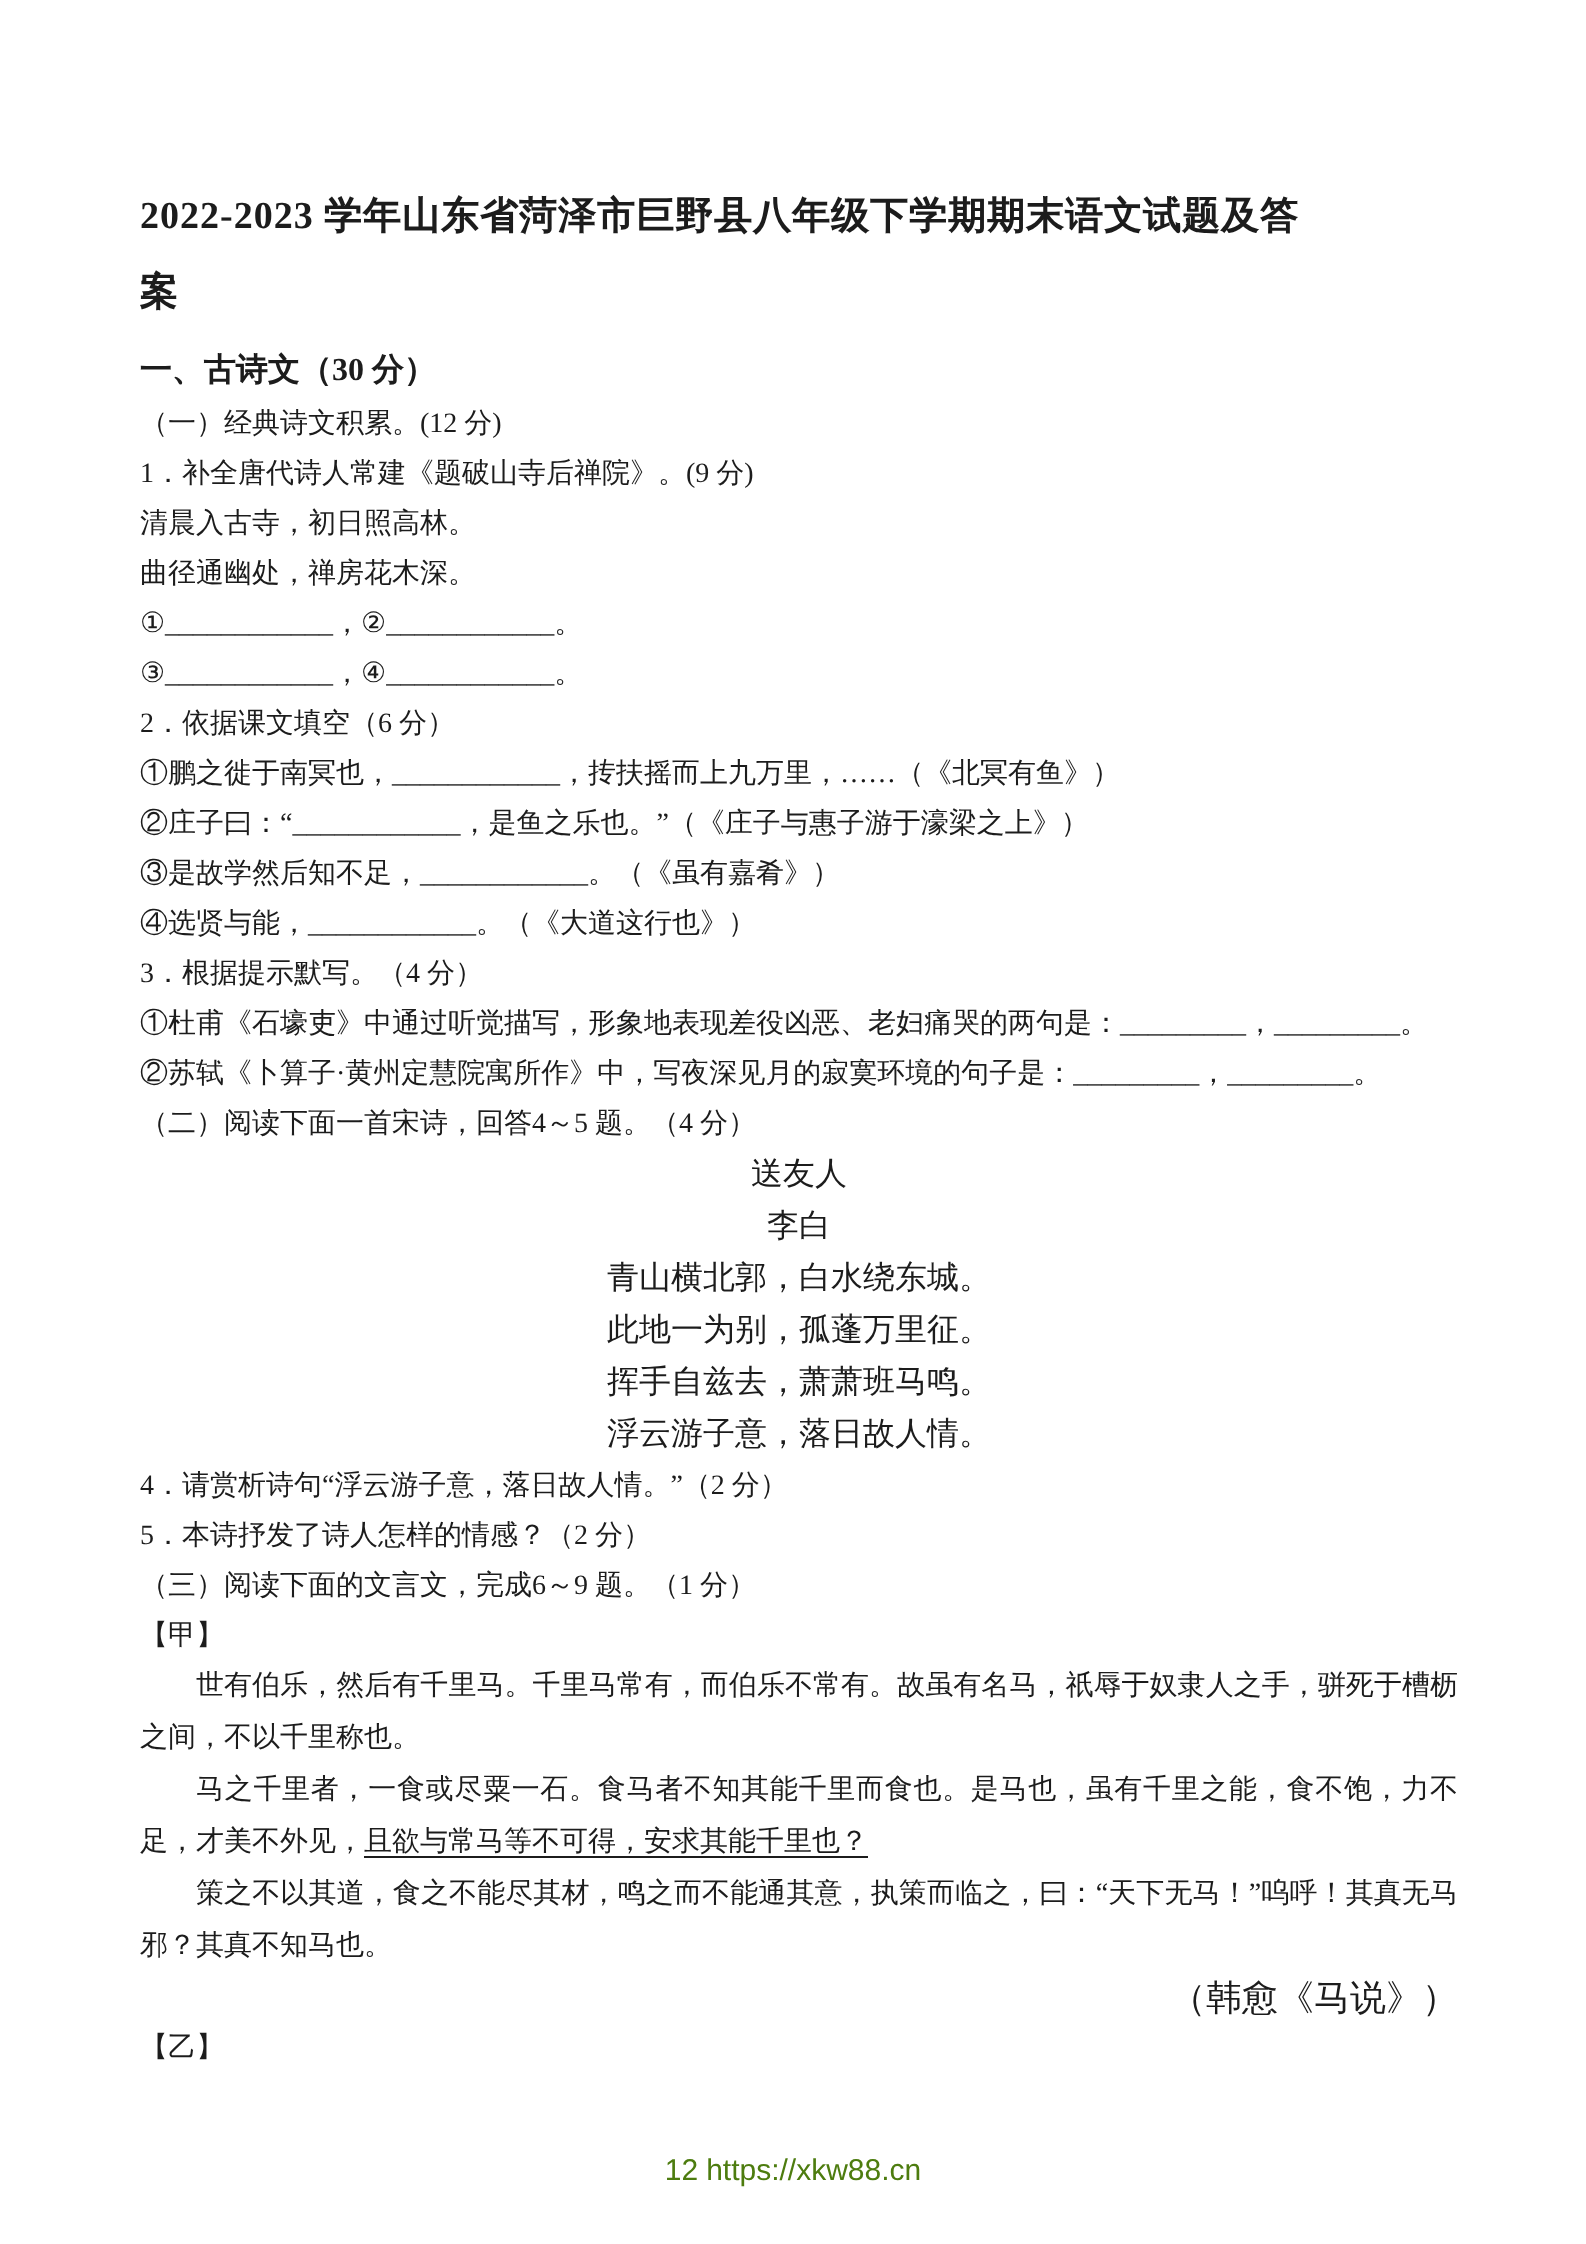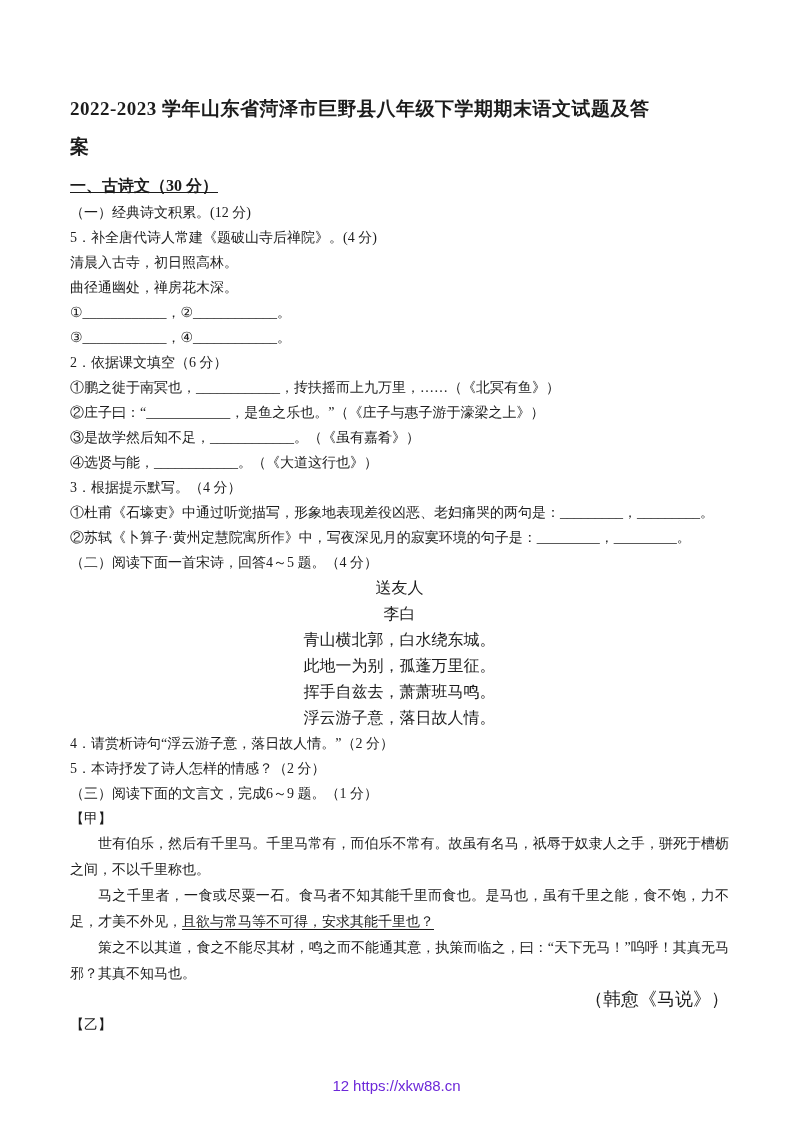--- a/index.html
+++ b/index.html
@@ -23,21 +23,20 @@
     font-weight: bold;
     font-size: 19px;
     line-height: 38px;
     letter-spacing: 0.5px;
   }
   .section-heading {
     margin-top: 6px;
     font-weight: bold;
     font-size: 16px;
     line-height: 28px;
-    text-decoration: underline;
   }
   .line {
     font-size: 14px;
     line-height: 25px;
     white-space: nowrap;
   }
   .poem-block {
     text-align: center;
     font-size: 16px;
     line-height: 26px;
@@ -53,41 +52,41 @@
     font-size: 18px;
     line-height: 25px;
     text-align: right;
   }
   .footer {
     position: absolute;
     left: 0;
     bottom: 26px;
     width: 100%;
     text-align: center;
-    color: #6d28d9;
+    color: #4d7c0f;
     font-size: 15px;
     line-height: 20px;
     font-family: "Liberation Sans", sans-serif;
   }
   .footer span { margin: 0 2px; }
 </style>
 </head>
 <body>
 
 <div class="page">
 
   <h1 class="doc-title">
     <span>2022-2023 学年山东省菏泽市巨野县八年级下学期期末语文试题及答</span><br>
     <span>案</span>
   </h1>
 
   <div class="section-heading">一、古诗文（30 分）</div>
 
   <div class="line">（一）经典诗文积累。(12 分)</div>
-  <div class="line">5．补全唐代诗人常建《题破山寺后禅院》。(4 分)</div>
+  <div class="line">1．补全唐代诗人常建《题破山寺后禅院》。(9 分)</div>
   <div class="line">清晨入古寺，初日照高林。</div>
   <div class="line">曲径通幽处，禅房花木深。</div>
   <div class="line">①____________，②____________。</div>
   <div class="line">③____________，④____________。</div>
   <div class="line">2．依据课文填空（6 分）</div>
   <div class="line">①鹏之徙于南冥也，____________，抟扶摇而上九万里，……（《北冥有鱼》）</div>
   <div class="line">②庄子曰：“____________，是鱼之乐也。”（《庄子与惠子游于濠梁之上》）</div>
   <div class="line">③是故学然后知不足，____________。（《虽有嘉肴》）</div>
   <div class="line">④选贤与能，____________。（《大道这行也》）</div>
   <div class="line">3．根据提示默写。（4 分）</div>

